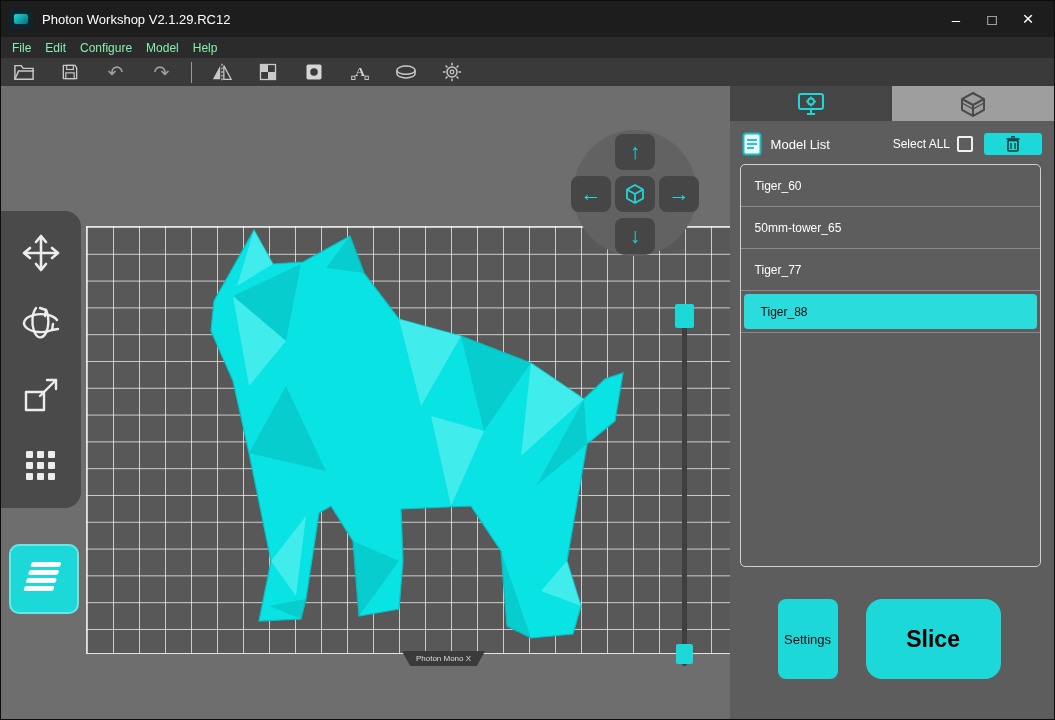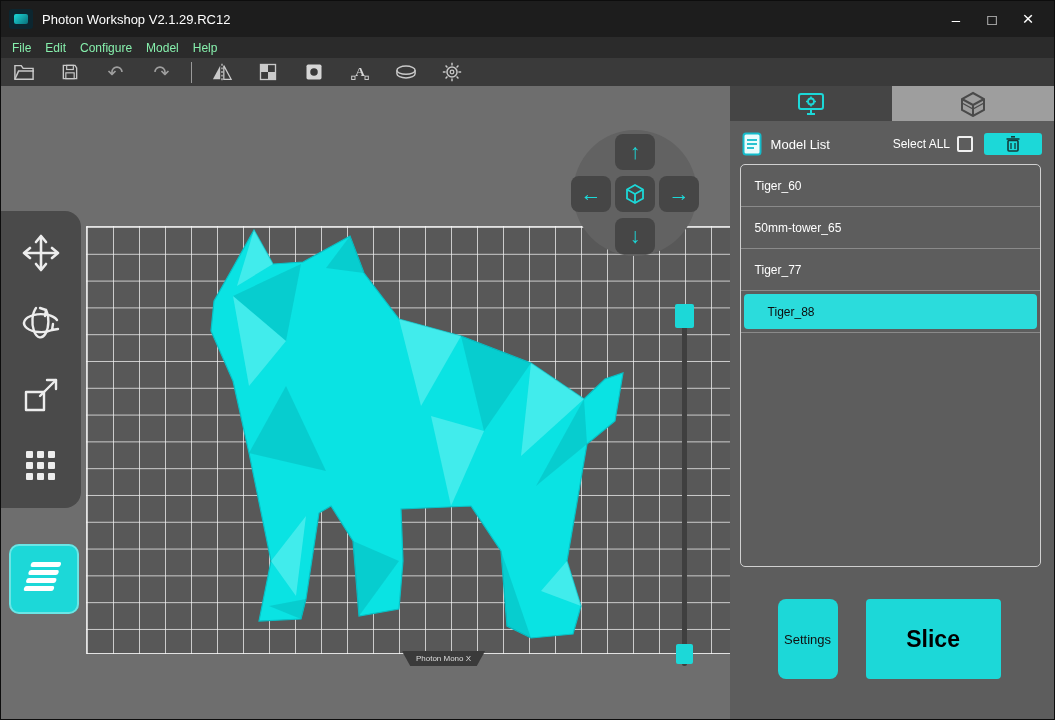--- a/index.html
+++ b/index.html
@@ -79,26 +79,26 @@
   .mltitle { color:#ffffff; font-size:13px; margin-left:9px; }
   .selectall { color:#ffffff; font-size:12px; margin-left:auto; }
   .checkbox { width:16px; height:16px; border:2px solid #f0f0f0; border-radius:2px;
     margin-left:7px; background:transparent; }
   .trashbtn { width:58px; height:22px; background:#1cd8d8; border-radius:3px; margin-left:11px;
     display:flex; align-items:center; justify-content:center; }
   .modellist { position:absolute; left:10px; right:13px; top:78px; height:403px;
     border:1px solid #d0d0d0; border-radius:5px; overflow:hidden; }
   .mrowwrap { height:42px; border-bottom:1px solid rgba(255,255,255,.28); display:flex; align-items:stretch; }
   .mrow { flex:1; display:flex; align-items:center; padding-left:14px; color:#ffffff; font-size:12px; }
-  .mrow.selected { background:#2bdcdc; color:#0d0d0d; border-radius:4px; margin:3px; padding-left:24px; }
+  .mrow.selected { background:#2bdcdc; color:#0d0d0d; border-radius:4px; margin:3px; padding-left:17px; }
   .btn-settings { position:absolute; left:48px; top:513px; width:60px; height:80px;
     background:#1cd8d8; border-radius:8px; display:flex; align-items:center; justify-content:center;
     color:#101010; font-size:13px; }
   .btn-slice { position:absolute; left:136px; top:513px; width:135px; height:80px;
-    background:#1cd8d8; border-radius:4px; display:flex; align-items:center; justify-content:center;
+    background:#1cd8d8; border-radius:16px; display:flex; align-items:center; justify-content:center;
     color:#000000; font-size:23px; font-weight:bold; }
 </style>
 </head>
 <body>
 
 <div class="titlebar">
   <div class="appicon"></div>
   <div class="apptitle">Photon Workshop V2.1.29.RC12</div>
   <div class="wincontrols">
     <div class="winbtn">–</div>

